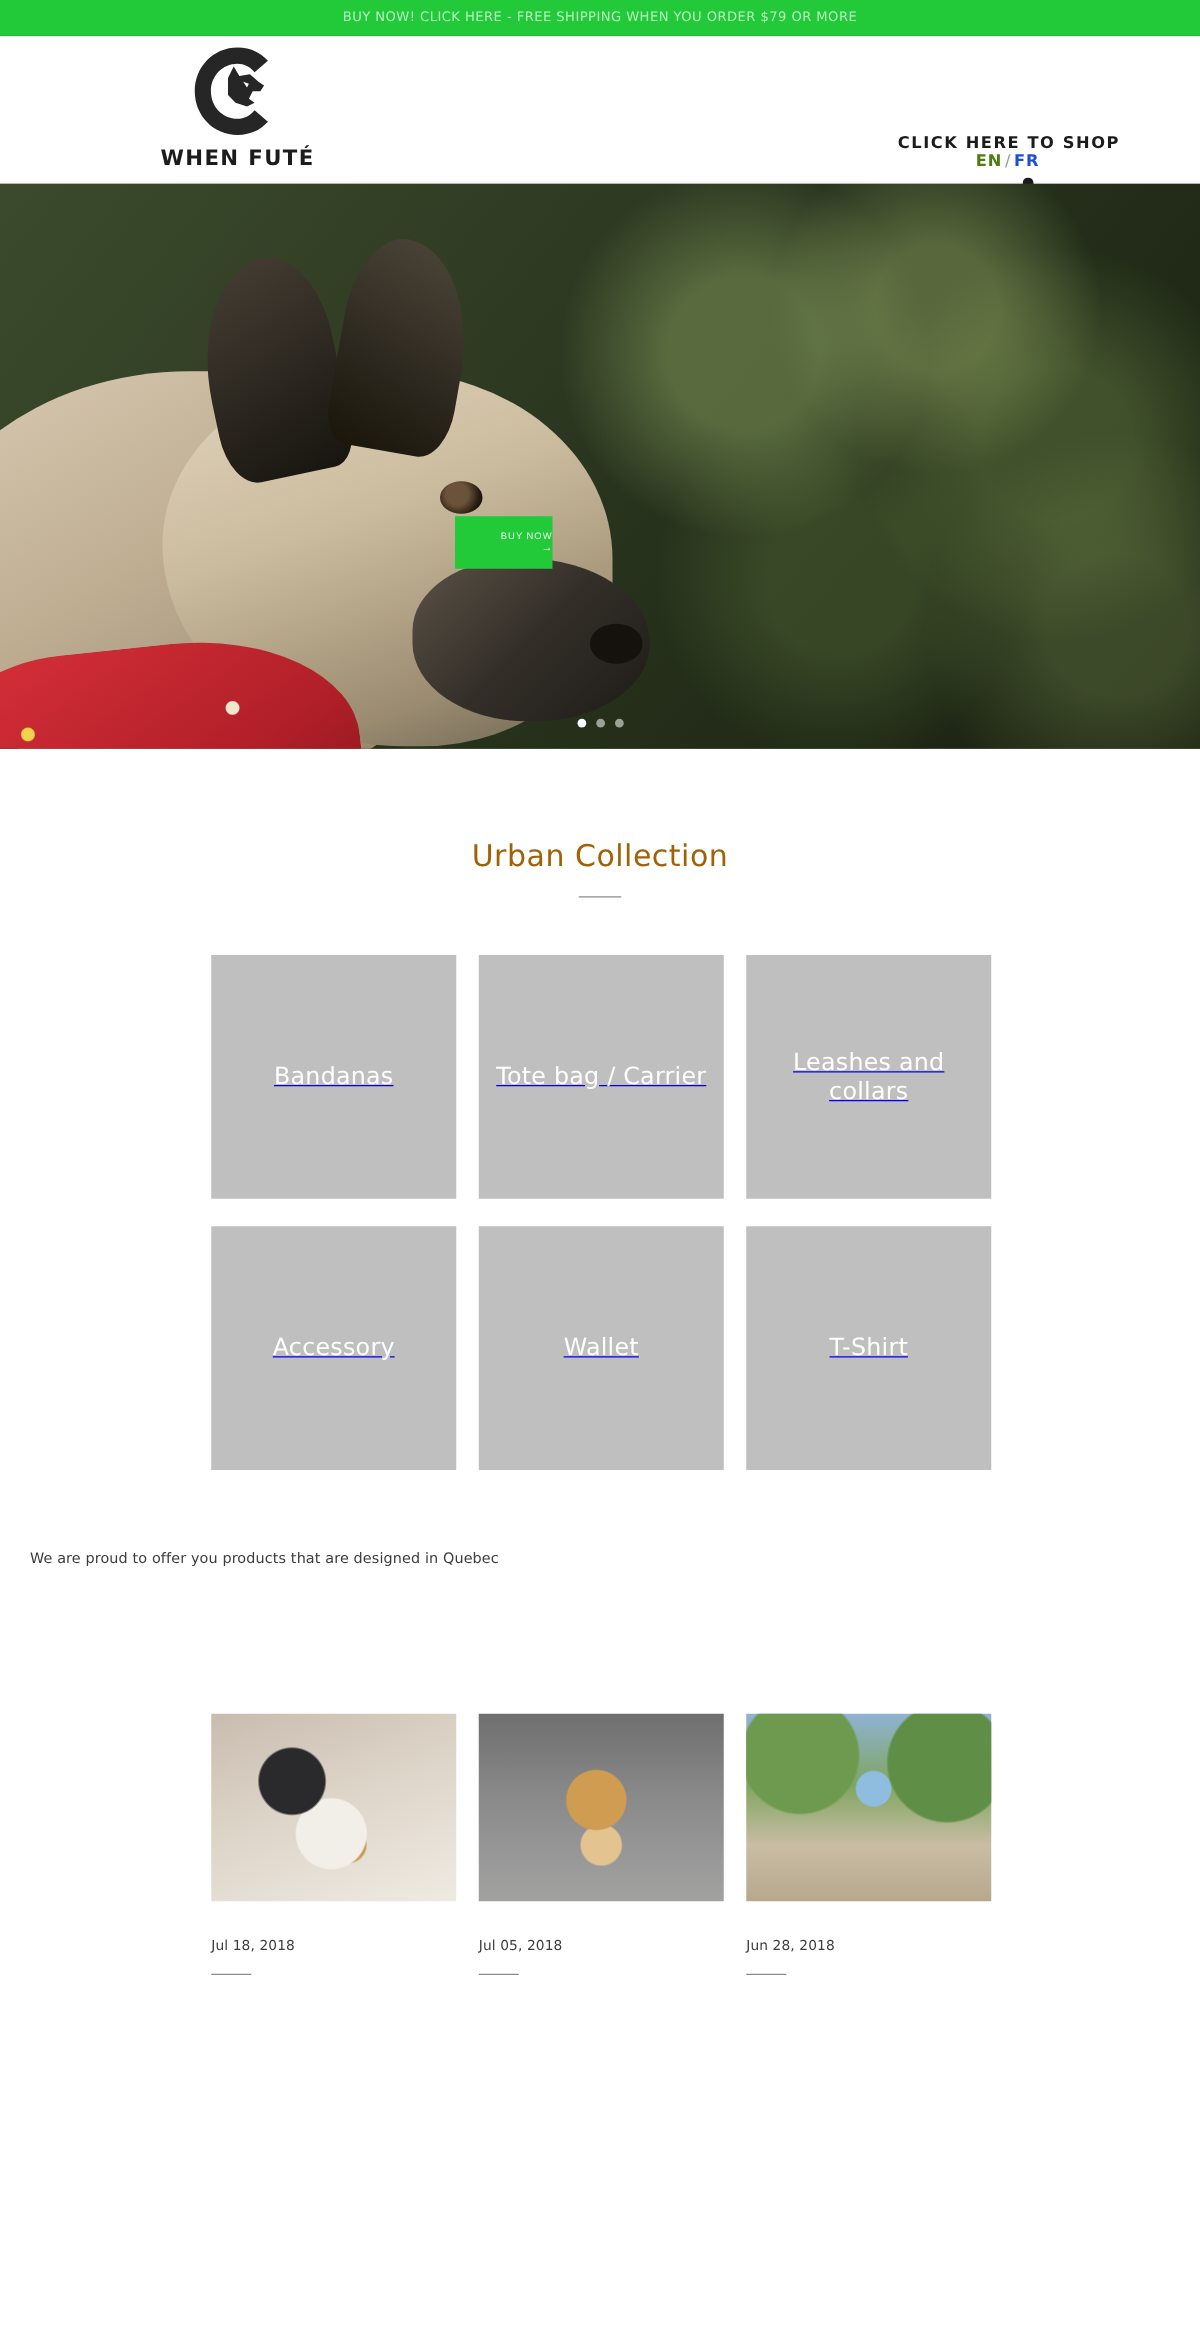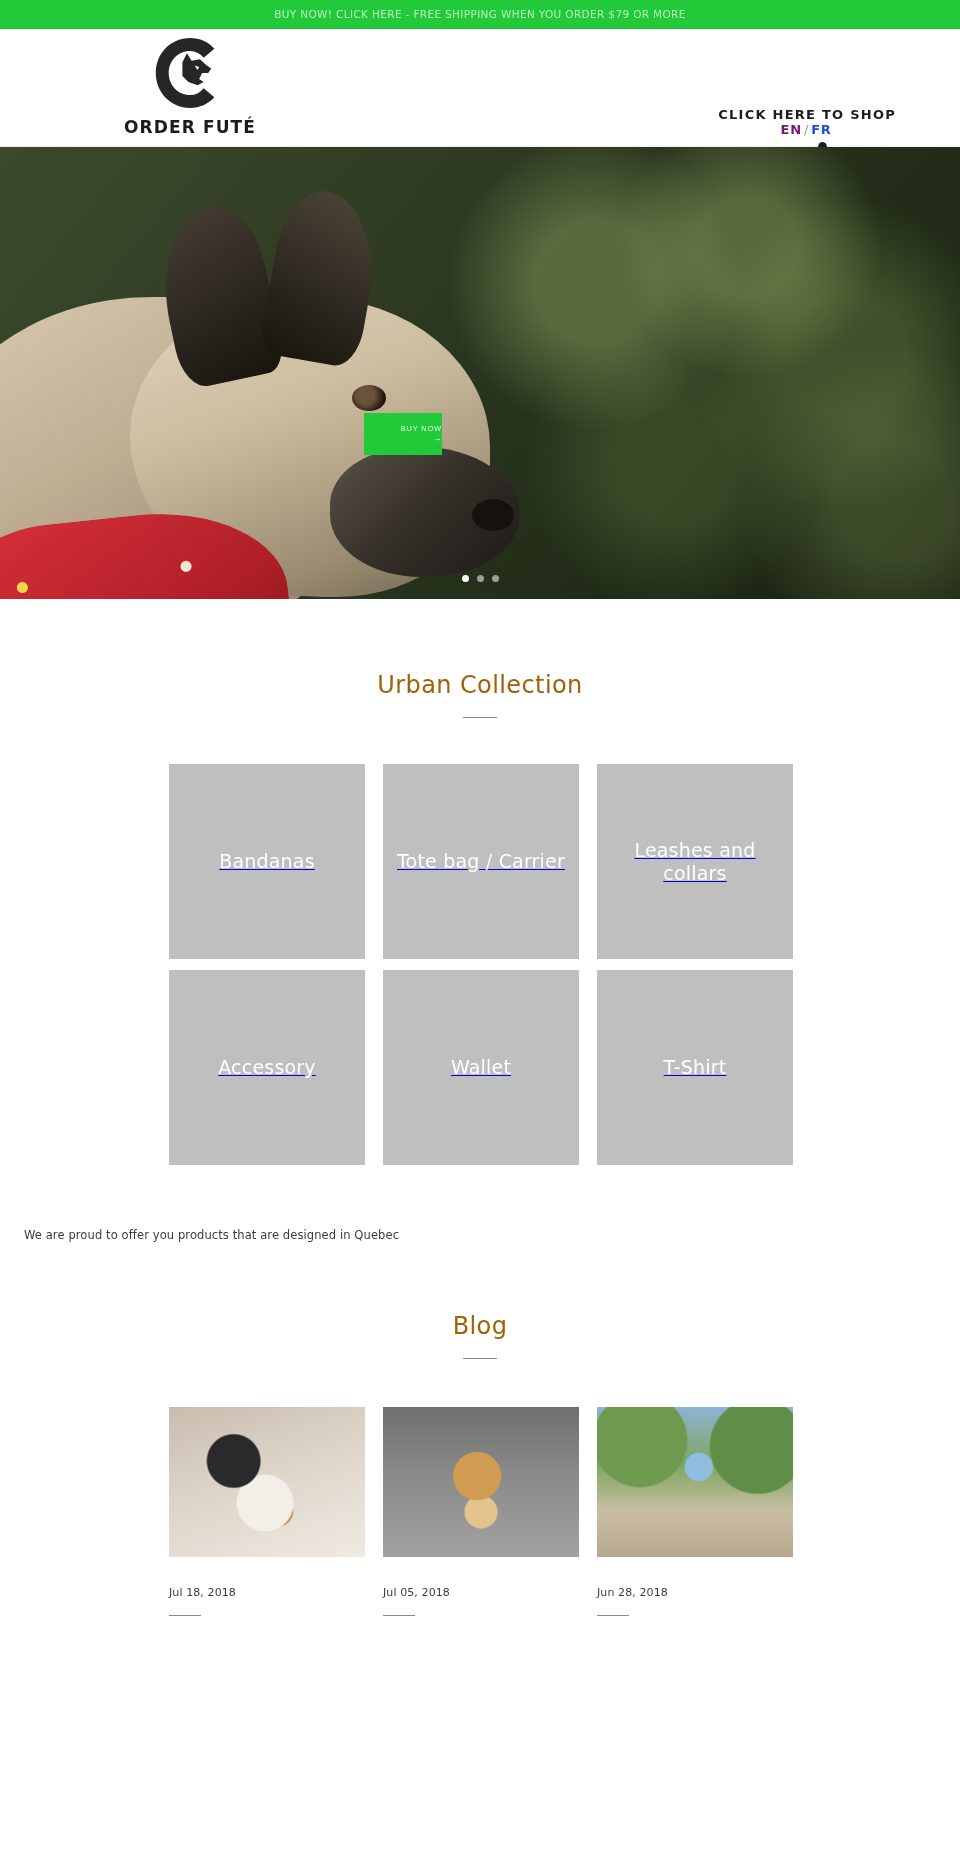--- a/index.html
+++ b/index.html
@@ -75,21 +75,21 @@
     text-decoration:none;
     margin-right:26px;
     white-space:nowrap;
   }
   .lang {
     font-size:13px;
     letter-spacing:0.8px;
     margin-right:28px;
     white-space:nowrap;
   }
-  .lang .cur { color:#701a75; font-weight:700; }
+  .lang .cur { color:#4d7c0f; font-weight:700; }
   .lang .sep { color:#9a9a9a; font-weight:400; padding:0 2px; }
   .lang .alt { color:#1d4ed8; font-weight:700; }
   .icon-btn {
     display:inline-flex;
     align-items:center;
     justify-content:center;
     width:26px;
     height:26px;
     margin-left:4px;
     cursor:pointer;
@@ -239,21 +239,21 @@
     margin:18px auto 0;
   }
 
   .collection { padding-top:72px; }
 
   .grid {
     width:622px;
     margin:46px auto 0;
     display:grid;
     grid-template-columns:repeat(3, 196px);
-    gap:11px 18px;
+    gap:22px 18px;
   }
   .tile {
     height:195px;
     background:#bfbfbf;
     display:flex;
     align-items:center;
     justify-content:center;
     text-align:center;
     cursor:pointer;
     padding:0 14px;
@@ -332,21 +332,21 @@
 </div>
 
 <header class="header">
 
   <div class="brand">
     <svg class="logo-mark" viewBox="0 0 100 100">
       <path d="M50 4 C25 4 5 24 5 50 C5 76 25 96 50 96 C63 96 74 91 82 82 L68 70 C63 76 57 79 50 79 C34 79 22 66 22 50 C22 34 34 21 50 21 C57 21 63 24 68 30 L82 18 C74 9 63 4 50 4 Z" fill="#262626"></path>
       <path d="M40 36 L46 24 L52 34 L63 32 L72 40 L78 44 L74 50 L66 50 L62 58 L68 62 L60 66 L48 62 L40 54 Z" fill="#262626"></path>
       <path d="M56 40 L62 42 L60 46 Z" fill="#ffffff"></path>
     </svg>
-    <div class="brand-name">ORDER FUTÉ</div>
+    <div class="brand-name">WHEN FUTÉ</div>
   </div>
 
   <nav class="nav">
     <a class="nav-link" href="#">CLICK HERE TO SHOP</a>
 
     <div class="lang">
       <span class="cur">EN</span><span class="sep">/</span><span class="alt">FR</span>
     </div>
 
     <span class="icon-btn">
@@ -423,24 +423,20 @@
     </a>
     <a class="tile" href="#">
       <span class="tile-label">T-Shirt</span>
     </a>
   </div>
 
   <p class="quebec">We are proud to offer you products that are designed in Quebec</p>
 </section>
 
 <section class="blog">
-  <div class="section-head">
-    <h2 class="section-title">Blog</h2>
-    <div class="rule"></div>
-  </div>
 
   <div class="blog-grid">
     <article class="blog-card">
       <div class="blog-thumb thumb-a"></div>
       <div class="blog-date">Jul 18, 2018</div>
       <div class="blog-rule"></div>
     </article>
 
     <article class="blog-card">
       <div class="blog-thumb thumb-b"></div>

